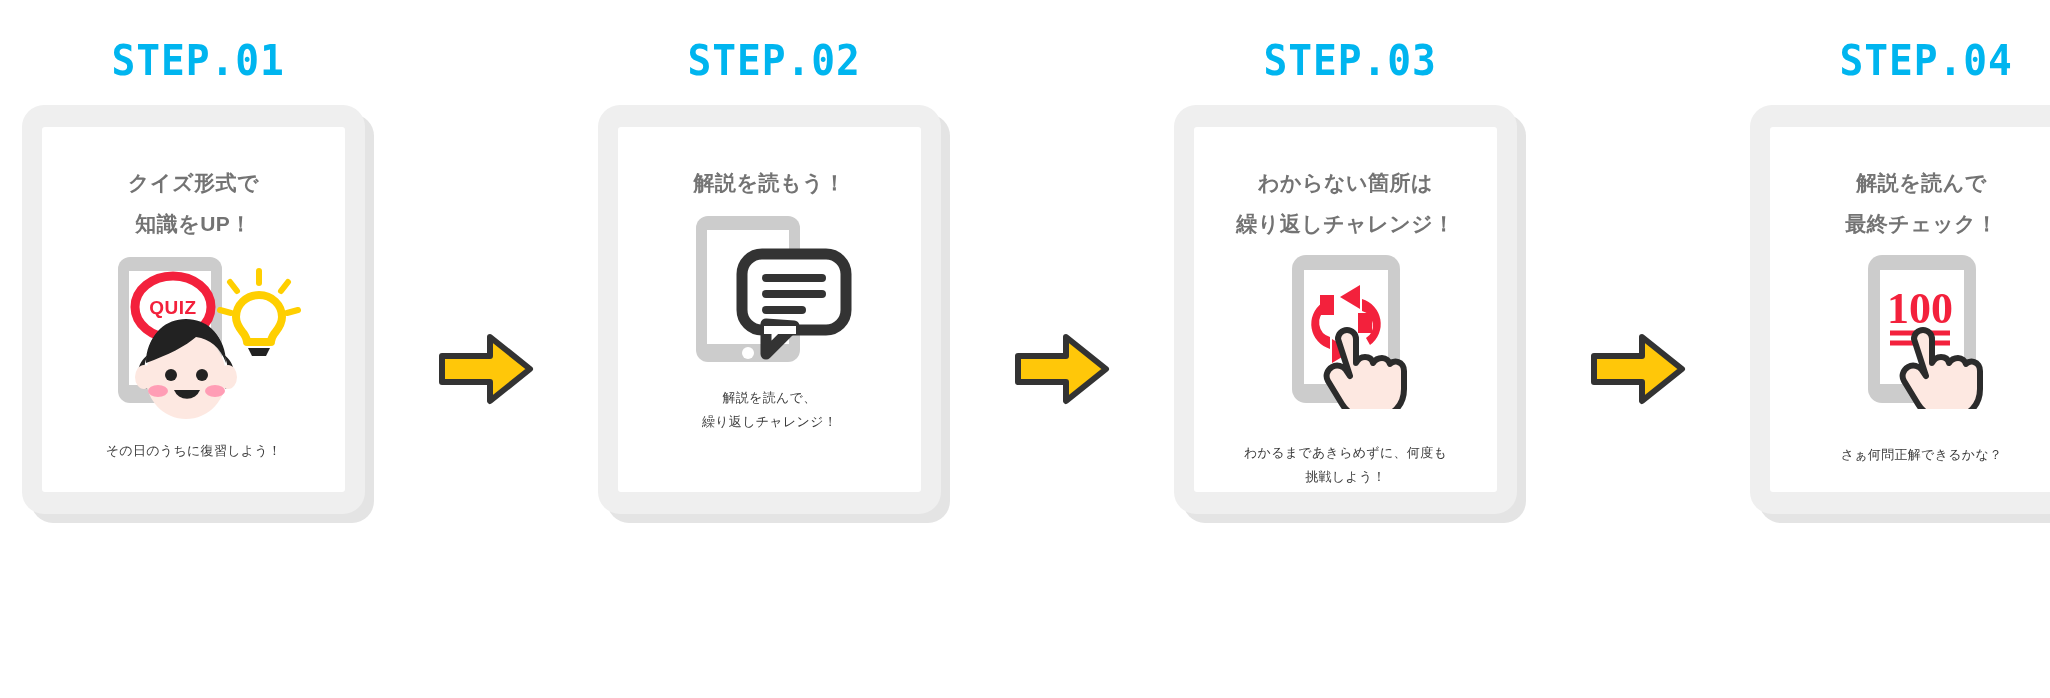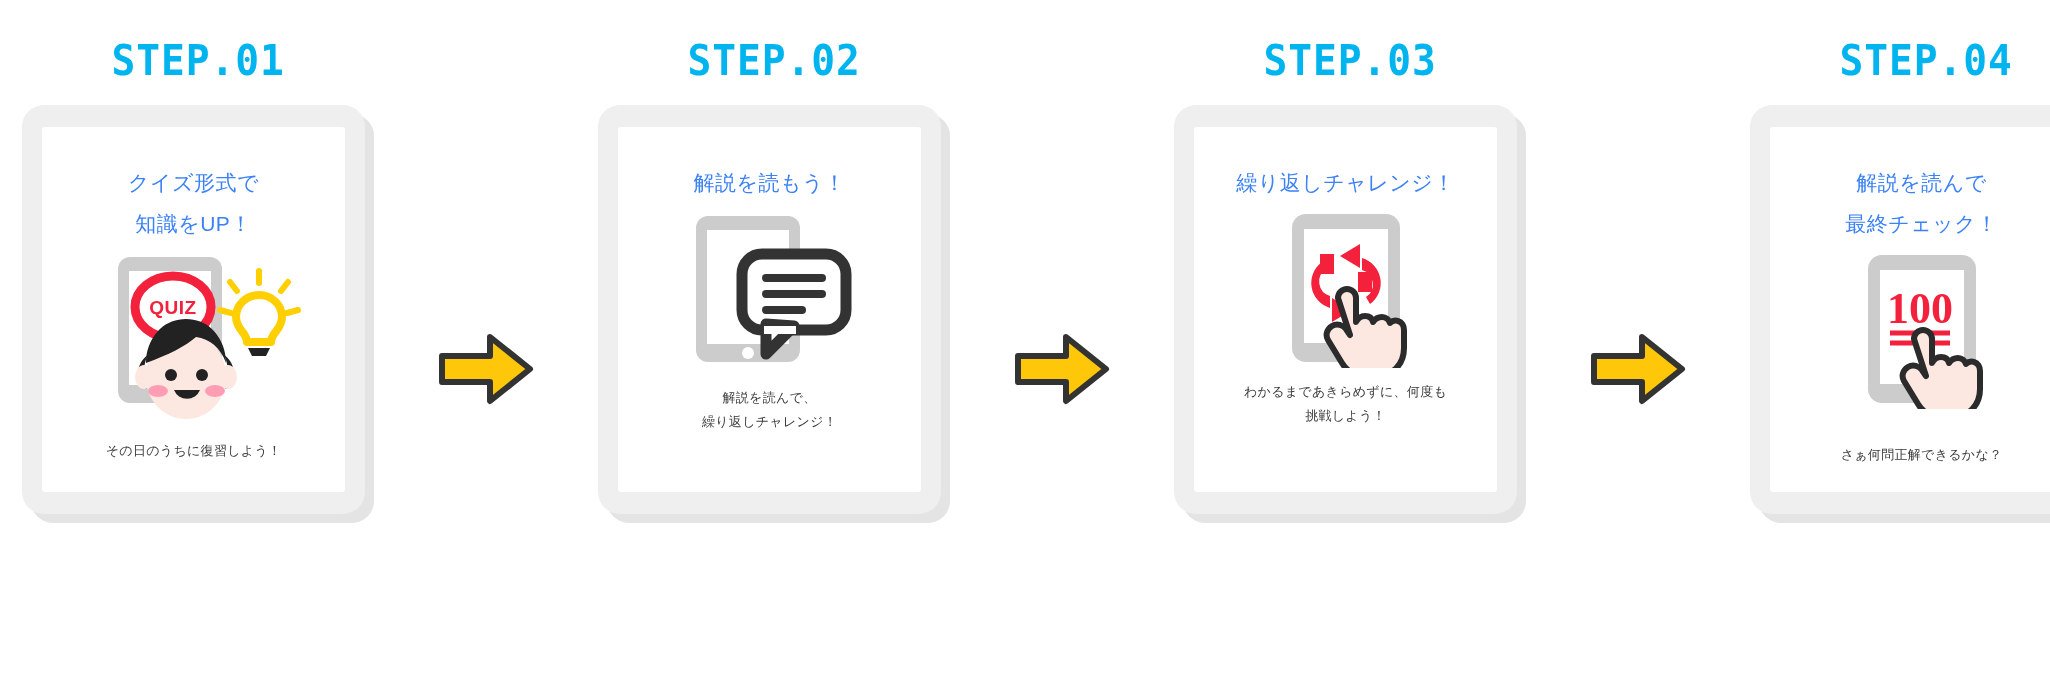--- a/index.html
+++ b/index.html
@@ -62,23 +62,23 @@
     position:absolute;left:20px;top:22px;
     width:303px;height:365px;
     background:#ffffff;
     border-radius:3px;
     overflow:hidden;
   }
 
   .card-title{
     margin-top:36px;
     text-align:center;
-    color:#3b82f6;
+    color:#737373;
     font-size:21px;
-    font-weight:normal;
+    font-weight:bold;
     line-height:1.95;
     letter-spacing:0.5px;
   }
   .card-title span{display:block;white-space:nowrap;}
 
   .art{
     position:relative;
     height:170px;
     margin-top:6px;
   }
@@ -108,21 +108,21 @@
   .art svg{position:absolute;left:50%;transform:translateX(-50%);}
 
   
   .art.s1 svg{top:0;}
   .art.s2 svg{top:-4px;}
   .art.s3 svg{top:-2px;}
   .art.s4 svg{top:-2px;}
 
   .cap-pad1{margin-top:18px;}
   .cap-pad2{margin-top:6px;}
-  .cap-pad3{margin-top:0;}
+  .cap-pad3{margin-top:20px;}
   .cap-pad4{margin-top:22px;}
 </style>
 </head>
 <body>
 
 <div class="board">
 
   <div class="step-col">
     <div class="step-label">STEP.01</div>
     <div class="card-wrap">
@@ -229,20 +229,21 @@
     </svg>
   </div>
 
   <div class="step-col">
     <div class="step-label">STEP.03</div>
     <div class="card-wrap">
       <div class="card-shadow"></div>
       <div class="card-outer">
         <div class="card-inner">
           <div class="card-title">
+            <span>わからない箇所は</span>
             <span>繰り返しチャレンジ！</span>
           </div>
           <div class="art s3">
             <svg width="180" height="160" viewBox="0 0 180 160">
               <rect x="36" y="6" width="108" height="148" rx="14" fill="#cccccc"></rect>
               <rect x="48" y="21" width="84" height="114" fill="#ffffff"></rect>
               <circle cx="90" cy="145" r="6" fill="#ffffff"></circle>
 
               <g fill="#f3213c">
                 <path d="M66 54 a26 26 0 0 0 8 46 l0 -12 a15 15 0 0 1 -4 -27 z"></path>

